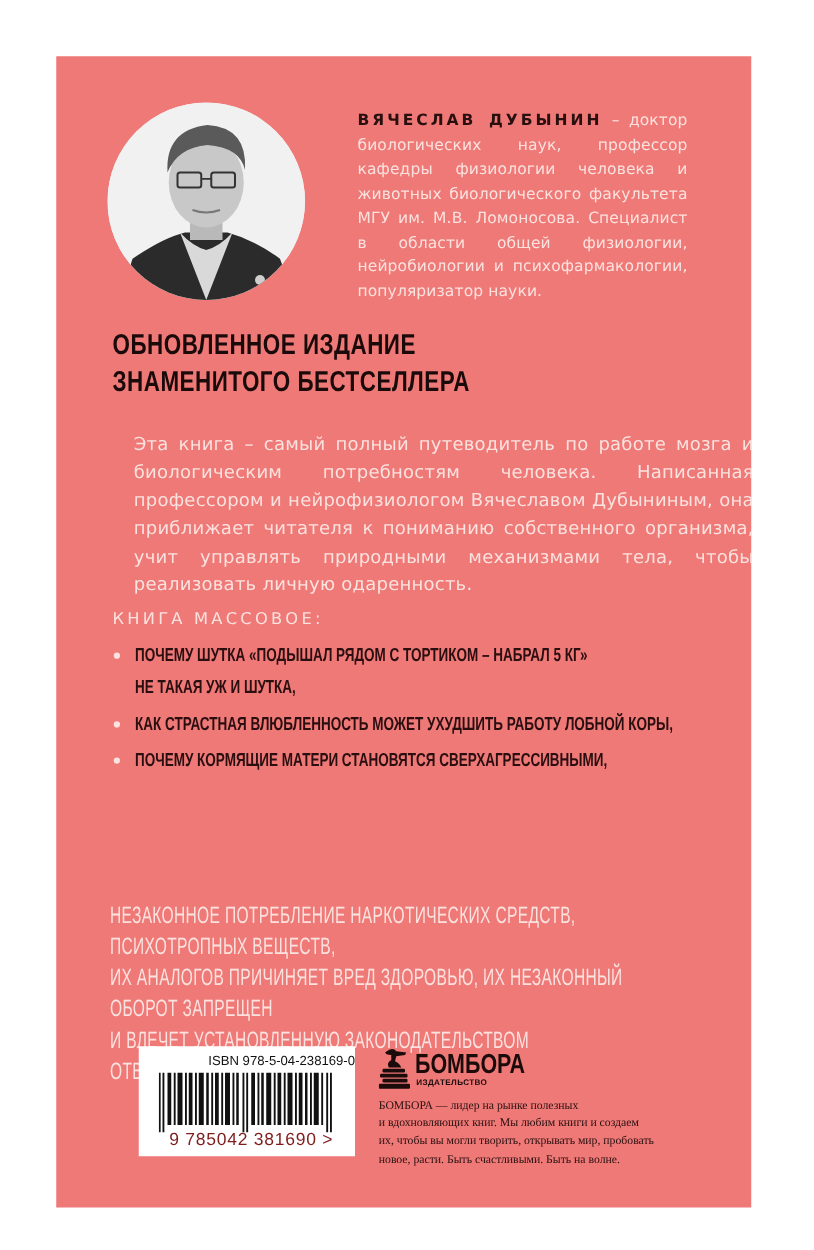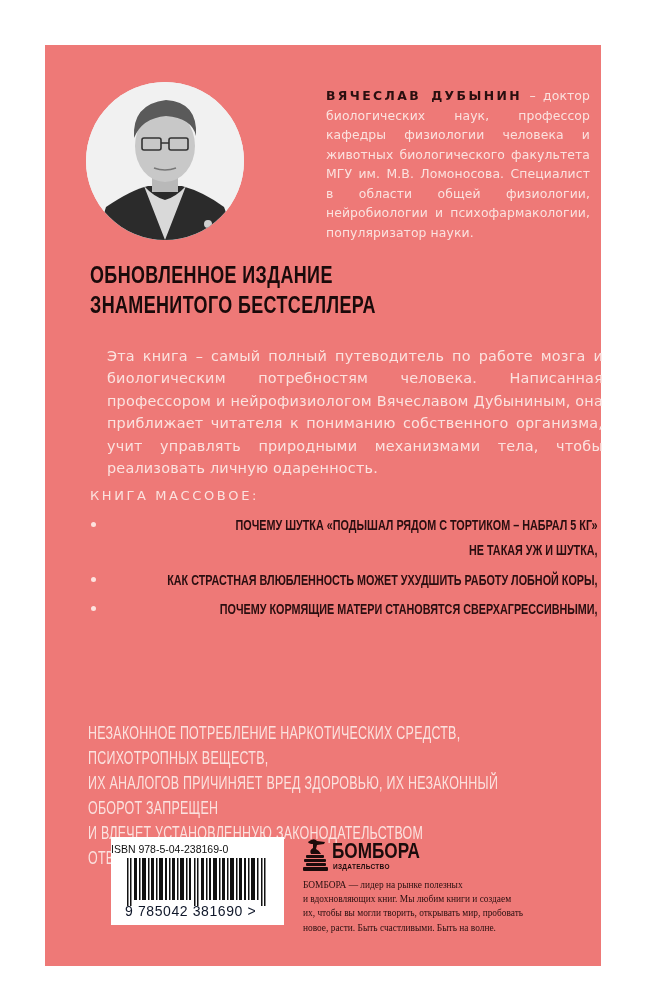--- a/index.html
+++ b/index.html
@@ -16,21 +16,20 @@
       position: absolute; left: 86px; top: 82px; width: 158px; height: 158px;
       border-radius: 50%; background: #f1f1f1; overflow: hidden;
     }
     .photo svg { width: 100%; height: 100%; display: block; }
 
     
     .bio {
       position: absolute; left: 286px; top: 86px; width: 264px;
       color: #fbe2df; font-size: 12.4px; line-height: 19.5px; text-align: justify;
       letter-spacing: 0.1px;
-      margin-left: 40px;
     }
     .bio .name {
       color: #2a0f0f; font-weight: bold; letter-spacing: 2.4px; font-size: 12.4px;
     }
 
     .headline {
       position: absolute; left: 90px; top: 260px; width: 420px;
       font-family: "Liberation Sans", sans-serif; font-weight: bold;
       color: #1a0a0a; font-size: 23px; line-height: 30px;
       transform: scaleX(0.78); transform-origin: left top; white-space: nowrap;
@@ -43,21 +42,21 @@
       letter-spacing: 0.2px;
       margin-left: 17px;
     }
 
     .explains-label {
       position: absolute; left: 90px; top: 488px;
       color: #fbe2df; font-size: 13px; letter-spacing: 2.6px; font-weight: normal;
     }
 
     .bullets {
-      position: absolute; left: 90px; top: 512px; width: 500px; list-style: none; text-align: right;
+      position: absolute; left: 90px; top: 512px; width: 500px; list-style: none;
     }
     .bullets li {
       position: relative; padding-left: 18px; margin-bottom: 4.6px;
     }
     .bullets .dot {
       position: absolute; left: 1px; top: 10px; width: 5px; height: 5px;
       border-radius: 50%; background: #fde3df;
     }
     .bullets .txt {
       display: inline-block; font-family: "Liberation Sans", sans-serif; font-weight: bold;
@@ -71,28 +70,28 @@
       font-size: 19px; line-height: 25px; letter-spacing: 0.4px;
       transform: scaleX(0.655); transform-origin: left top; white-space: pre-line;
     }
 
     
     .barcode-box {
       position: absolute; left: 111px; top: 837px; width: 173px; height: 88px;
       background: #ffffff;
     }
     .isbn-text {
-      position: absolute; left: 0; top: 6px; width: 100%; text-align: left;
+      position: absolute; left: 0; top: 6px; width: 100%; text-align: right;
       font-family: "Liberation Sans", sans-serif; font-size: 10.5px; color: #111;
     }
     .bars { position: absolute; left: 16px; top: 21px; width: 142px; height: 48px; }
     .barcode-digits {
       position: absolute; left: 14px; top: 66px; width: 152px;
-      font-family: "Liberation Sans", sans-serif; font-size: 14px; color: #0f172a;
-      letter-spacing: 0.6px; white-space: nowrap;
+      font-family: "Liberation Sans", sans-serif; font-size: 14px; color: #7f1d1d;
+      letter-spacing: 0.6px; white-space: nowrap; text-align: center;
     }
 
     
     .pub-logo { position: absolute; left: 303px; top: 838px; width: 120px; height: 42px; }
     .pub-logo svg.mark { position: absolute; left: 0; top: 0; width: 26px; height: 34px; }
     .pub-name {
       position: absolute; left: 29px; top: 2px; font-family: "Liberation Sans", sans-serif;
       font-weight: bold; color: #1b0b0b; font-size: 22px; line-height: 22px;
       transform: scaleX(0.78); transform-origin: left top; white-space: nowrap;
     }

